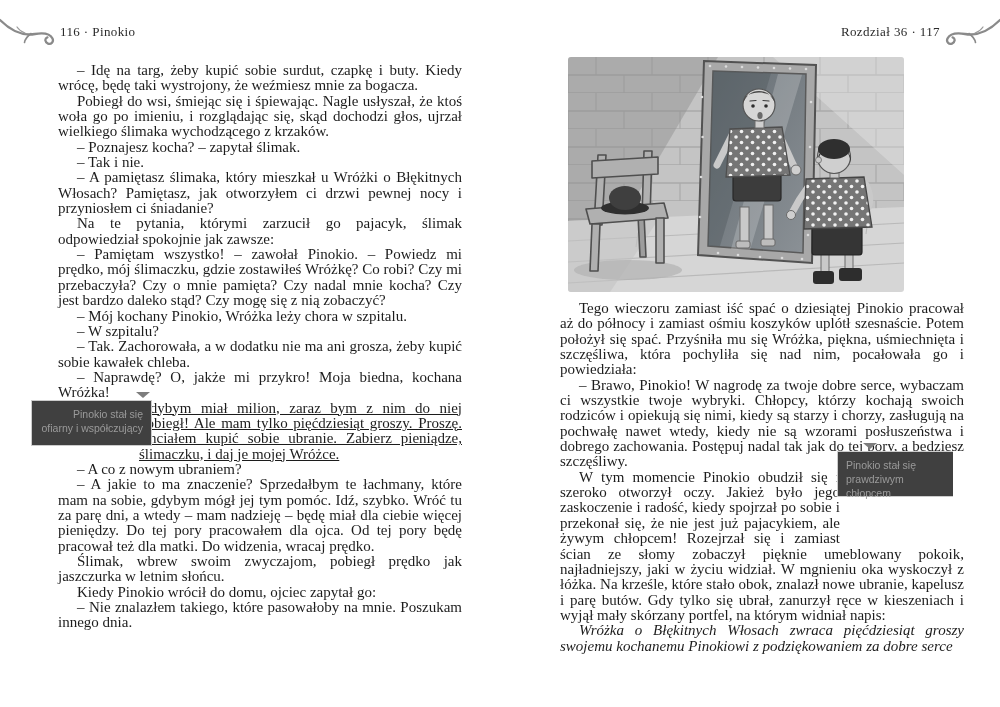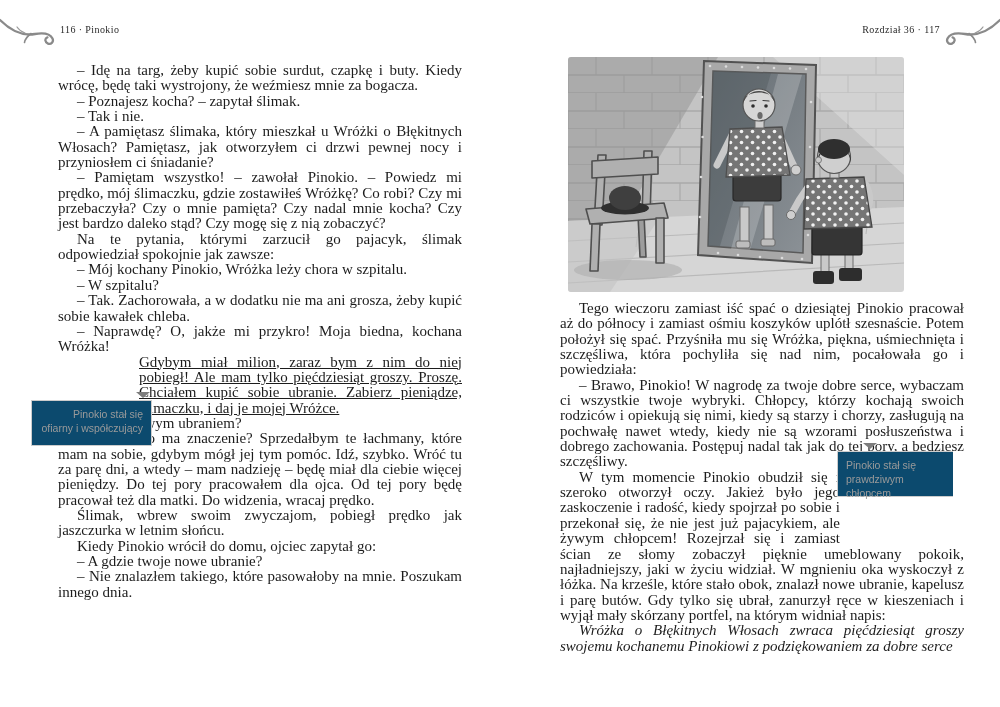--- a/index.html
+++ b/index.html
@@ -1,21 +1,21 @@
 <!DOCTYPE html>
 <html lang="pl"><head>
 <meta charset="utf-8">
 <style>
   html,body { margin:0; padding:0; background:#ffffff; }
   .spread {
     position:relative; width:1000px; height:707px; background:#ffffff;
     font-family:"Liberation Serif", serif; color:#1c1c1c; overflow:hidden;
   }
   
-  .running-head { position:absolute; top:24px; font-size:10px; color:#2a2a2a; letter-spacing:.4px; }
+  .running-head { position:absolute; top:24px; font-size:13px; color:#2a2a2a; letter-spacing:.4px; }
   .running-head.left { left:60px; }
   .running-head.right { right:60px; }
   
   .flourish { position:absolute; top:11px; width:62px; height:40px; }
   .flourish.tl { left:0; transform:scaleX(-1); }
   .flourish.tr { right:0; }
   
   .page-col { position:absolute; top:63px; width:404px; }
   .page-col.left  { left:58px;  }
   .page-col.right { left:560px; top:57px; }
@@ -24,21 +24,21 @@
     hyphens:manual;
   }
   .para { text-indent:19px; }
   .para-cont { margin-left:81px; text-indent:0;text-decoration:underline; }
   .inscription { text-indent:19px; font-style:italic; }
   .note-spacer { float:right; width:118px; height:62px; margin-left:6px; }
   
   .illustration-box { margin:0 0 9px 8px; width:336px; height:235px; border-radius:3px; overflow:hidden; }
   
   .margin-note {
-    position:absolute; box-sizing:border-box; border:1px solid #cccccc; background:#0c4a6e;
+    position:absolute; box-sizing:border-box; border:1px solid #cccccc; background:#404040;
     font-family:"Liberation Sans", sans-serif; font-size:10.5px; line-height:14px; color:#9a9a9a;
     padding:6px 8px;
   }
   .margin-note.left  { left:31px;  top:400px; width:121px; height:46px; text-align:right; }
   .margin-note.right { left:837px; top:451px; width:116px; height:46px; text-align:left; border-right:none; }
   .note-arrow {
     position:absolute; width:0; height:0;
     border-left:7px solid transparent; border-right:7px solid transparent;
     border-top:6px solid #7d7d7d;
   }
@@ -59,35 +59,35 @@
     <path d="M62,9 C50,21 38,25 27,23 C18,21.5 11.5,23.5 9.5,27.5 C8,30.8 10.8,33.8 14,32.6 C17.2,31.4 17.6,27.4 14.6,26.4" fill="none" stroke="#8a8a8a" stroke-width="2.3" stroke-linecap="round"></path>
     <path d="M31,22.5 C35,25.5 37,28.5 37.5,31.5" fill="none" stroke="#8a8a8a" stroke-width="1.6" stroke-linecap="round"></path>
     <path d="M45,16 C43,19 40,21 37,22" fill="none" stroke="#9a9a9a" stroke-width="1.2" stroke-linecap="round"></path>
   </svg>
 
   <div class="running-head left">116 · Pinokio</div>
   <div class="running-head right">Rozdział 36 · 117</div>
 
   <div class="page-col left">
     <p class="para">– Idę na targ, żeby kupić sobie surdut, czapkę i buty. Kiedy wrócę, będę taki wystrojony, że weźmiesz mnie za bogacza.</p>
+    <p class="para">Pobiegł do wsi, śmiejąc się i śpiewając. Nagle usłyszał, że ktoś woła go po imieniu, i rozglądając się, skąd dochodzi głos, ujrzał wielkiego ślimaka wychodzącego z krzaków.</p>
     <p class="para">– Poznajesz kocha? – zapytał ślimak.</p>
     <p class="para">– Tak i nie.</p>
     <p class="para">– A pamiętasz ślimaka, który mieszkał u Wróżki o Błękitnych Włosach? Pamiętasz, jak otworzyłem ci drzwi pewnej nocy i przyniosłem ci śniadanie?</p>
+    <p class="para">Na te pytania, którymi zarzucił go pajacyk, ślimak odpowiedział spokojnie jak zawsze:</p>
     <p class="para">– Pamiętam wszystko! – zawołał Pinokio. – Powiedz mi prędko, mój ślimaczku, gdzie zostawiłeś Wróżkę? Co robi? Czy mi przebaczyła? Czy o mnie pamięta? Czy nadal mnie kocha? Czy jest bardzo daleko stąd? Czy mogę się z nią zobaczyć?</p>
-    <p class="para">Na te pytania, którymi zarzucił go pajacyk, ślimak odpowiedział spokojnie jak zawsze:</p>
     <p class="para">– Mój kochany Pinokio, Wróżka leży chora w szpitalu.</p>
     <p class="para">– W szpitalu?</p>
     <p class="para">– Tak. Zachorowała, a w dodatku nie ma ani grosza, żeby kupić sobie kawałek chleba.</p>
     <p class="para">– Naprawdę? O, jakże mi przykro! Moja biedna, kochana Wróżka!</p>
     <p class="para-cont">Gdybym miał milion, zaraz bym z nim do niej pobiegł! Ale mam tylko pięćdziesiąt groszy. Proszę. Chciałem kupić sobie ubranie. Zabierz pieniądze, ślimaczku, i daj je mojej Wróżce.</p>
     <p class="para">– A co z nowym ubraniem?</p>
     <p class="para">– A jakie to ma znaczenie? Sprzedałbym te łachmany, które mam na sobie, gdybym mógł jej tym pomóc. Idź, szybko. Wróć tu za parę dni, a wtedy – mam nadzieję – będę miał dla ciebie więcej pieniędzy. Do tej pory pracowałem dla ojca. Od tej pory będę pracował też dla matki. Do widzenia, wracaj prędko.</p>
     <p class="para">Ślimak, wbrew swoim zwyczajom, pobiegł prędko jak jaszczurka w letnim słońcu.</p>
     <p class="para">Kiedy Pinokio wrócił do domu, ojciec zapytał go:</p>
-    <p class="para">– A gdzie twoje nowe ubranie?</p>
     <p class="para">– Nie znalazłem takiego, które pasowałoby na mnie. Poszukam innego dnia.</p>
   </div>
 
   <div class="note-arrow left"></div>
   <div class="margin-note left">Pinokio stał się ofiarny i współczujący</div>
 
   <div class="page-col right">
 
     <div class="illustration-box">
       <svg width="336" height="235" viewBox="0 0 336 235" aria-hidden="true">

